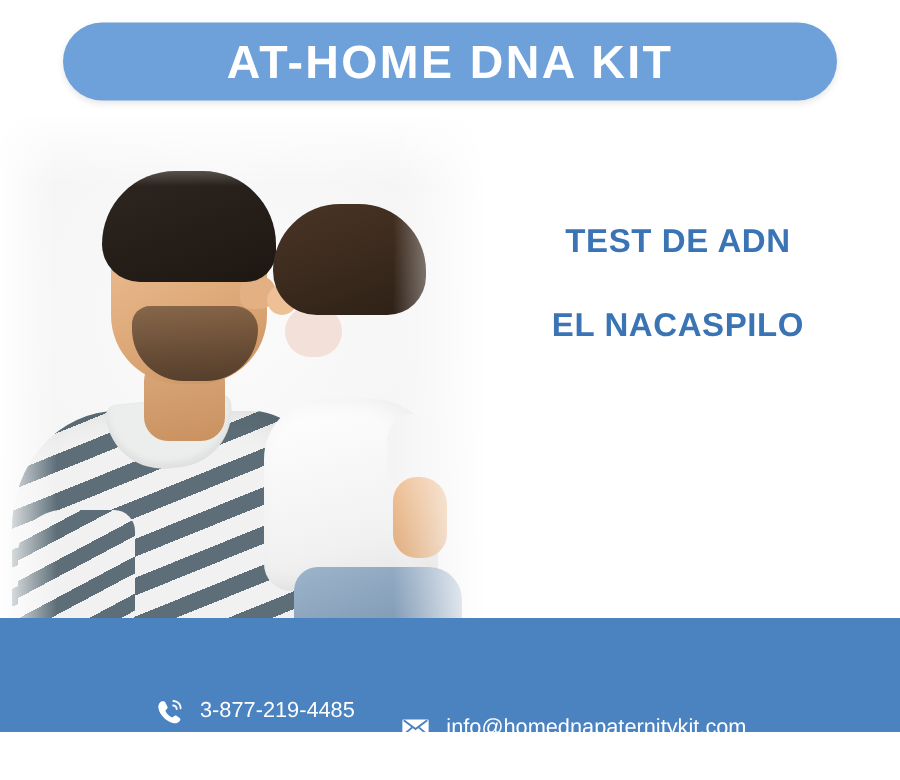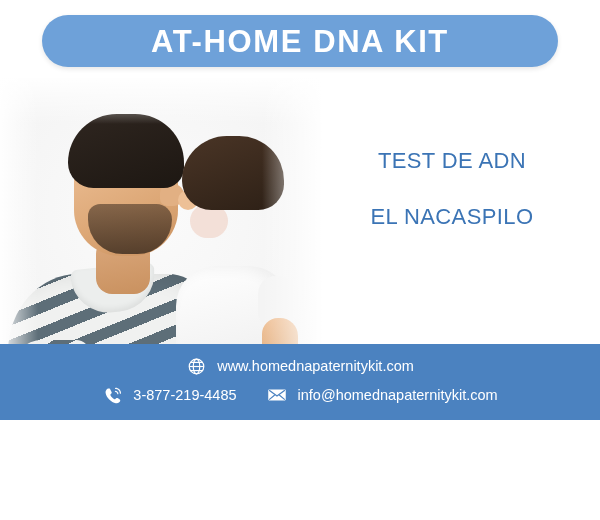--- a/index.html
+++ b/index.html
@@ -7,21 +7,21 @@
     padding: 0;
     background: #ffffff;
   }
   body {
     font-family: "Liberation Sans", sans-serif;
   }
 
   .poster {
     position: relative;
     width: 600px;
-    height: 420px;
+    height: 488px;
     background: #ffffff;
     overflow: hidden;
   }
 
   
   .header-band {
     position: absolute;
     left: 0;
     top: 0;
     width: 600px;
@@ -270,21 +270,21 @@
   .headline-block {
     position: absolute;
     left: 322px;
     top: 150px;
     width: 260px;
     text-align: center;
   }
   .headline-line {
     color: #3b74b5;
     font-size: 22px;
-    font-weight: normal;
+    font-weight: bold;
     letter-spacing: 0.4px;
     line-height: 1;
     margin: 0 0 34px 0;
     white-space: nowrap;
   }
   .headline-line:last-child { margin-bottom: 5px; }
 
   
   .footer {
     position: absolute;
@@ -311,21 +311,21 @@
   .footer-row-bottom {
     left: 0;
     right: 0;
     top: 41px;
     justify-content: center;
   }
   .f-item {
     display: flex;
     align-items: center;
   }
-  .f-item + .f-item { margin-left: 30px; }
+  .f-item + .f-item { margin-left: 30px; margin-top: 22px; }
   .f-icon {
     display: inline-flex;
     align-items: center;
     justify-content: center;
     width: 20px;
     height: 20px;
     margin-right: 11px;
     flex: none;
   }
   .f-text { line-height: 1; }
@@ -370,34 +370,20 @@
     </div>
   </div>
 
   <div class="headline-block">
     <div class="headline-line">TEST DE ADN</div>
     <div class="headline-line">EL NACASPILO</div>
   </div>
 
   <div class="footer">
 
-    <div class="footer-row footer-row-top">
-      <div class="f-item">
-        <span class="f-icon">
-          <svg width="19" height="19" viewBox="0 0 24 24" fill="none" stroke="#ffffff" stroke-width="1.5">
-            <circle cx="12" cy="12" r="9.2"></circle>
-            <ellipse cx="12" cy="12" rx="4.1" ry="9.2"></ellipse>
-            <line x1="2.8" y1="12" x2="21.2" y2="12"></line>
-            <line x1="4.2" y1="6.8" x2="19.8" y2="6.8"></line>
-            <line x1="4.2" y1="17.2" x2="19.8" y2="17.2"></line>
-          </svg>
-        </span>
-        <span class="f-text">www.homednapaternitykit.com</span>
-      </div>
-    </div>
 
     <div class="footer-row footer-row-bottom">
       <div class="f-item">
         <span class="f-icon">
           <svg width="19" height="19" viewBox="0 0 24 24" fill="#ffffff">
             <path d="M6.6 3.2c-.7 0-1.3.3-1.8.9C3.6 5.6 3 7.1 3.3 8.8c.5 3 2.2 5.9 4.6 8.3 2.4 2.4 5.3 4.1 8.3 4.6 1.7.3 3.2-.3 4.7-1.5.6-.5.9-1.1.9-1.8 0-.5-.2-.9-.6-1.2l-2.7-1.9c-.6-.4-1.4-.3-1.9.2l-1 1c-.3.3-.8.4-1.2.2-1-.5-2-1.2-2.9-2.1-.9-.9-1.6-1.9-2.1-2.9-.2-.4-.1-.9.2-1.2l1-1c.5-.5.6-1.3.2-1.9L8.9 3.8c-.3-.4-.7-.6-1.2-.6h-1.1z"></path>
             <path d="M15.9 2.2c-.45 0-.8.35-.8.8s.35.8.8.8c2.9 0 5.3 2.4 5.3 5.3 0 .45.35.8.8.8s.8-.35.8-.8c0-3.8-3.1-6.9-6.9-6.9z" opacity="0.95"></path>
             <path d="M15.7 5.9c-.45 0-.8.35-.8.8s.35.8.8.8c1.2 0 2.2 1 2.2 2.2 0 .45.35.8.8.8s.8-.35.8-.8c0-2.1-1.7-3.8-3.8-3.8z" opacity="0.95"></path>
           </svg>
         </span>

